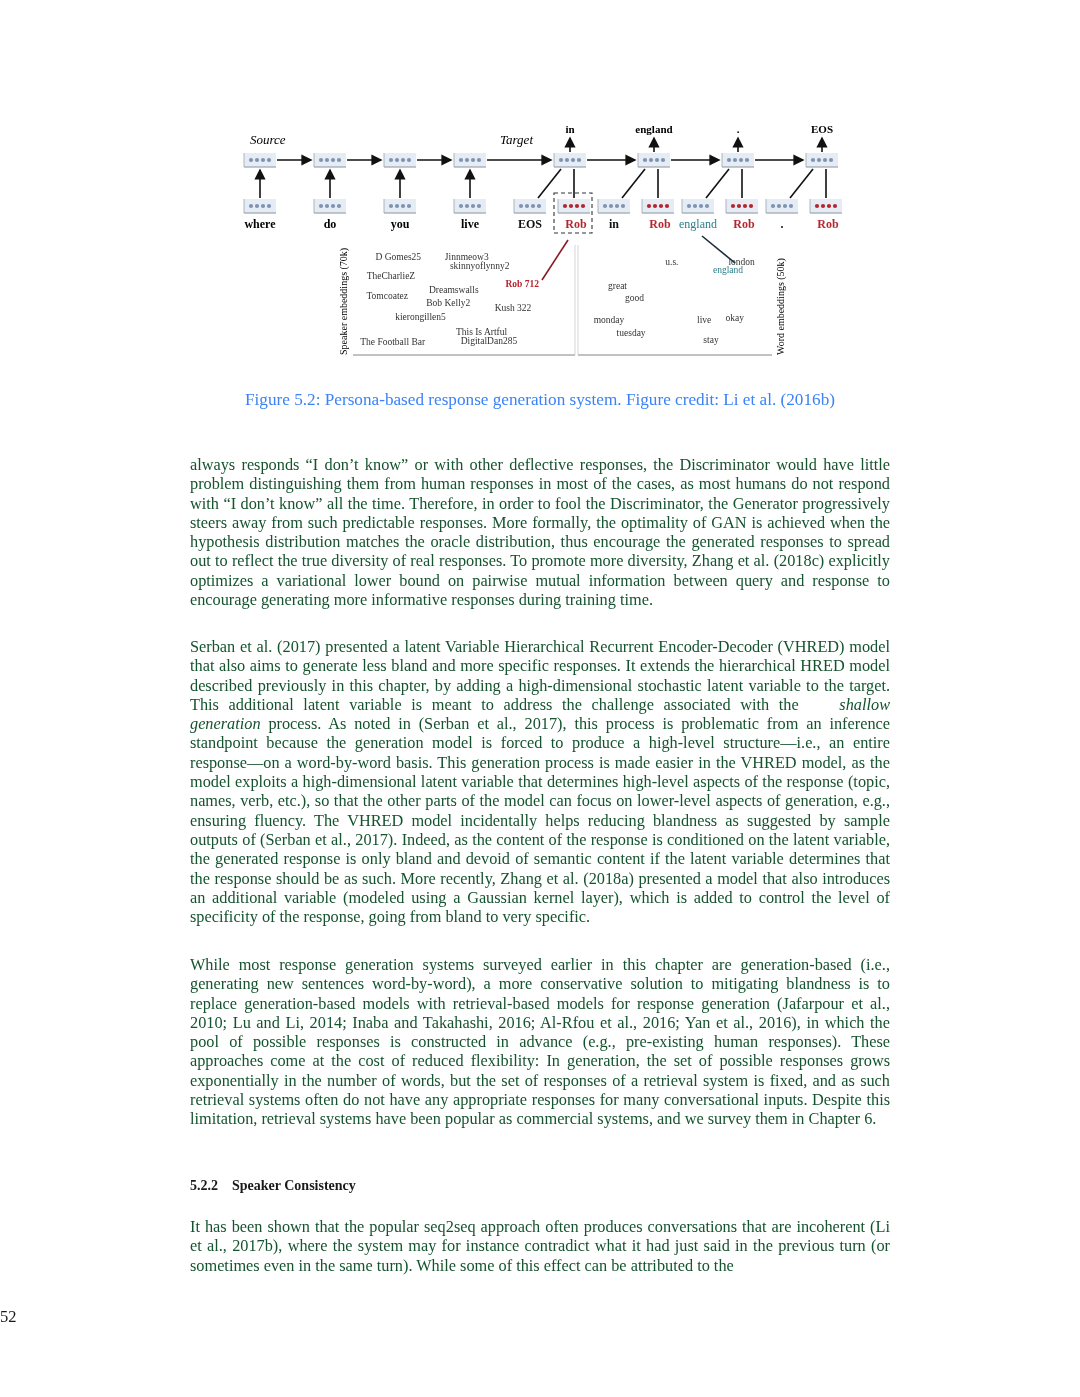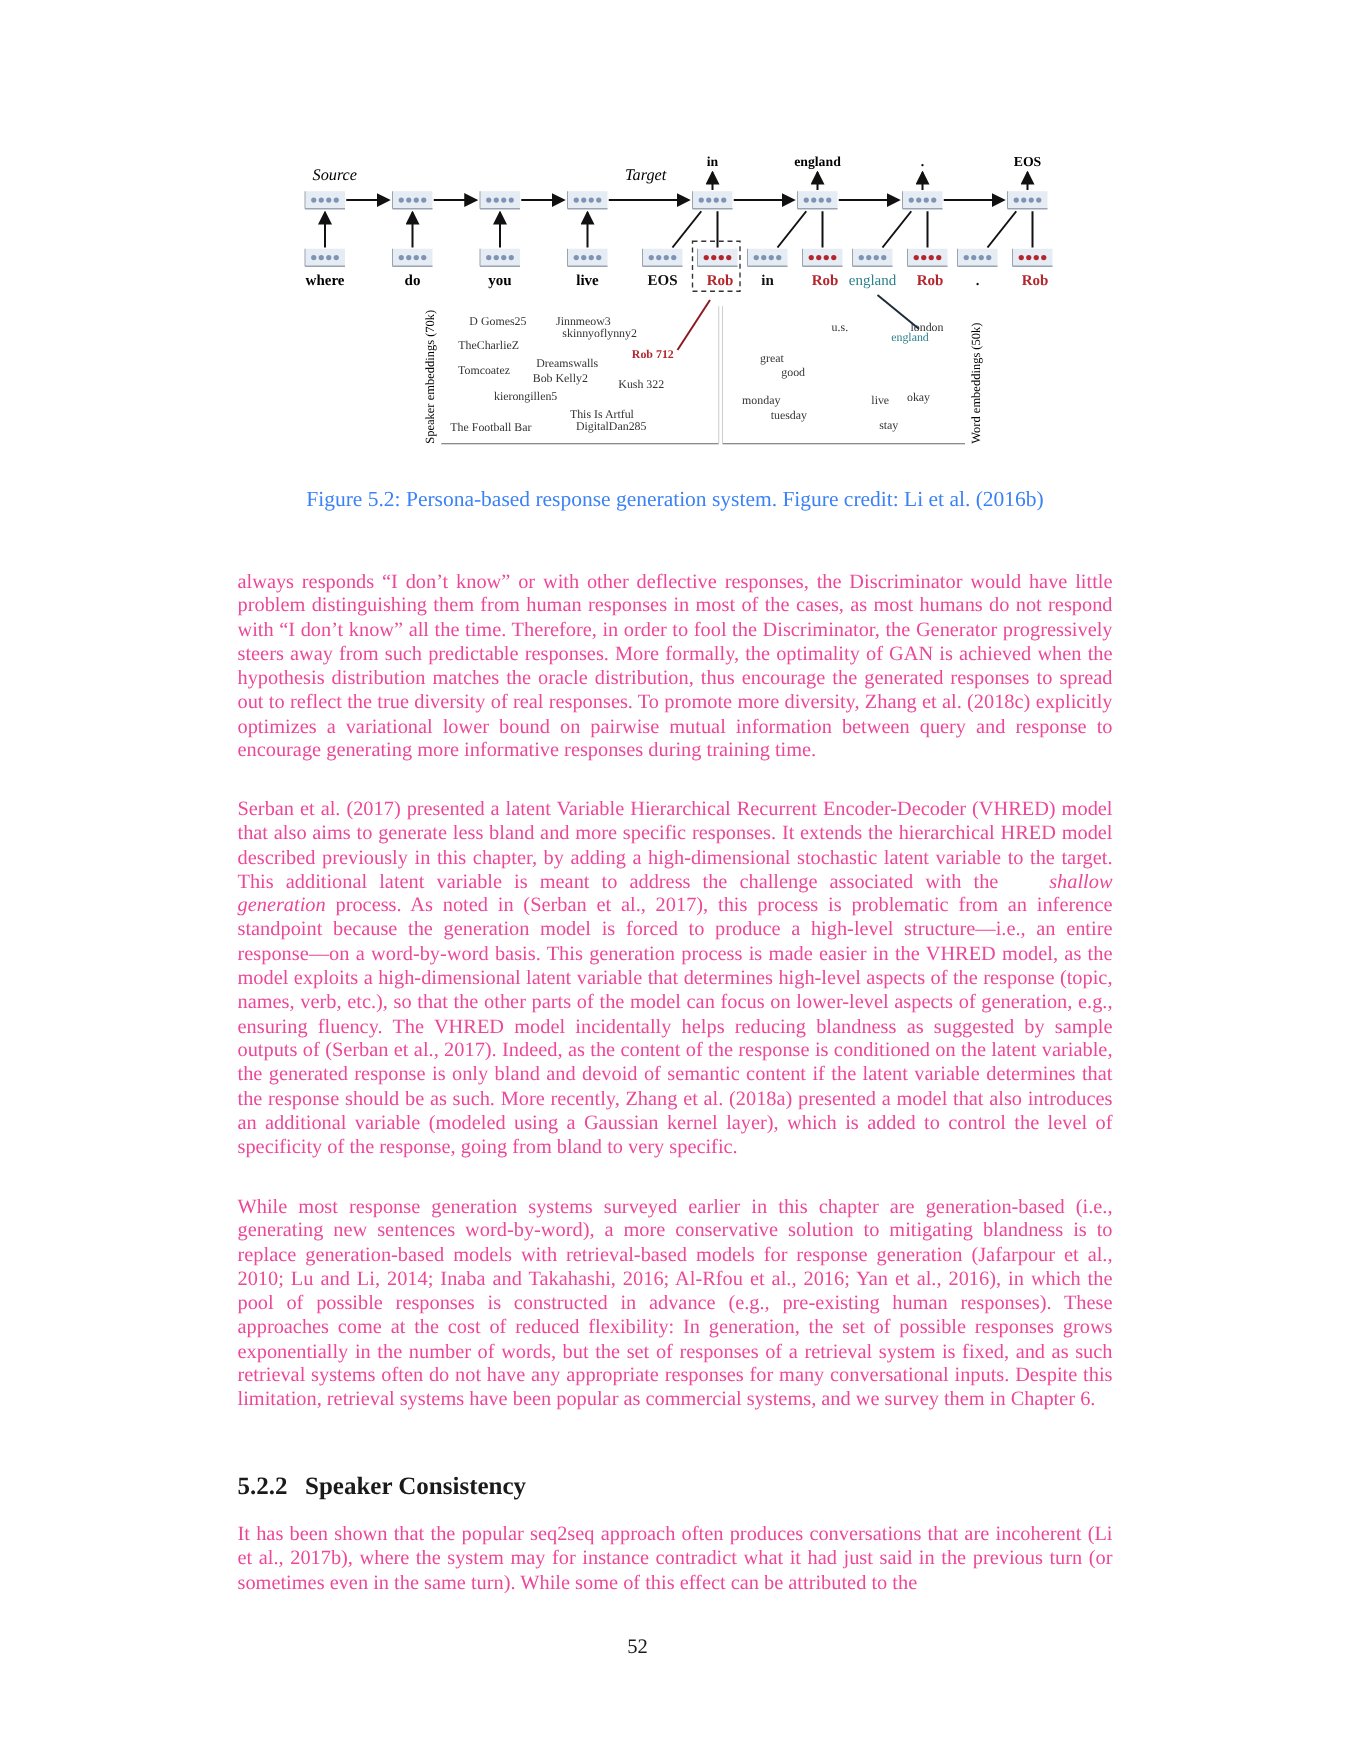--- a/index.html
+++ b/index.html
@@ -3,25 +3,25 @@
 <meta charset="utf-8">
 <style>
   html, body { margin: 0; padding: 0; background: #ffffff; }
   body { width: 1080px; height: 1397px; position: relative; overflow: hidden;
          font-family: "Liberation Serif", "DejaVu Serif", serif; color: #1a1a1a; }
   #figure { position: absolute; left: 230px; top: 118px; width: 620px; height: 260px; }
   #figure svg { width: 620px; height: 260px; display: block; }
   .caption { position: absolute; left: 180px; width: 720px; top: 390px; text-align: center;
              font-size: 17.2px; color: #3b82f6; }
   .para { position: absolute; left: 190px; width: 700px; font-size: 16.3px; line-height: 19.3px;
-          text-align: justify; color: #ec4899; margin: 0; }
+          text-align: justify; color: #14532d; margin: 0; }
   .para em { font-style: italic; margin-left: 31px; }
-  .section-head { position: absolute; left: 190px; top: 1178px; font-size: 20px; font-weight: bold; }
+  .section-head { position: absolute; left: 190px; top: 1178px; font-size: 14px; font-weight: bold; }
   .section-head .num { margin-right: 14px; }
-  .page-num { position: absolute; left: 0; width: 1020px; top: 1307px; text-align: center; font-size: 16.5px; }
+  .page-num { position: absolute; left: 0; width: 1020px; top: 1307px; text-align: left; font-size: 16.5px; }
   svg text { font-family: "Liberation Serif", "DejaVu Serif", serif; }
 </style>
 </head>
 <body>
 
 <div id="figure">
   <svg id="fig-svg" viewBox="0 0 620 260">
     <defs>
       <marker id="arr" markerWidth="7" markerHeight="7" refX="6" refY="3.5" orient="auto">
         <path d="M0,0 L7,3.5 L0,7 z" fill="#111"></path>

